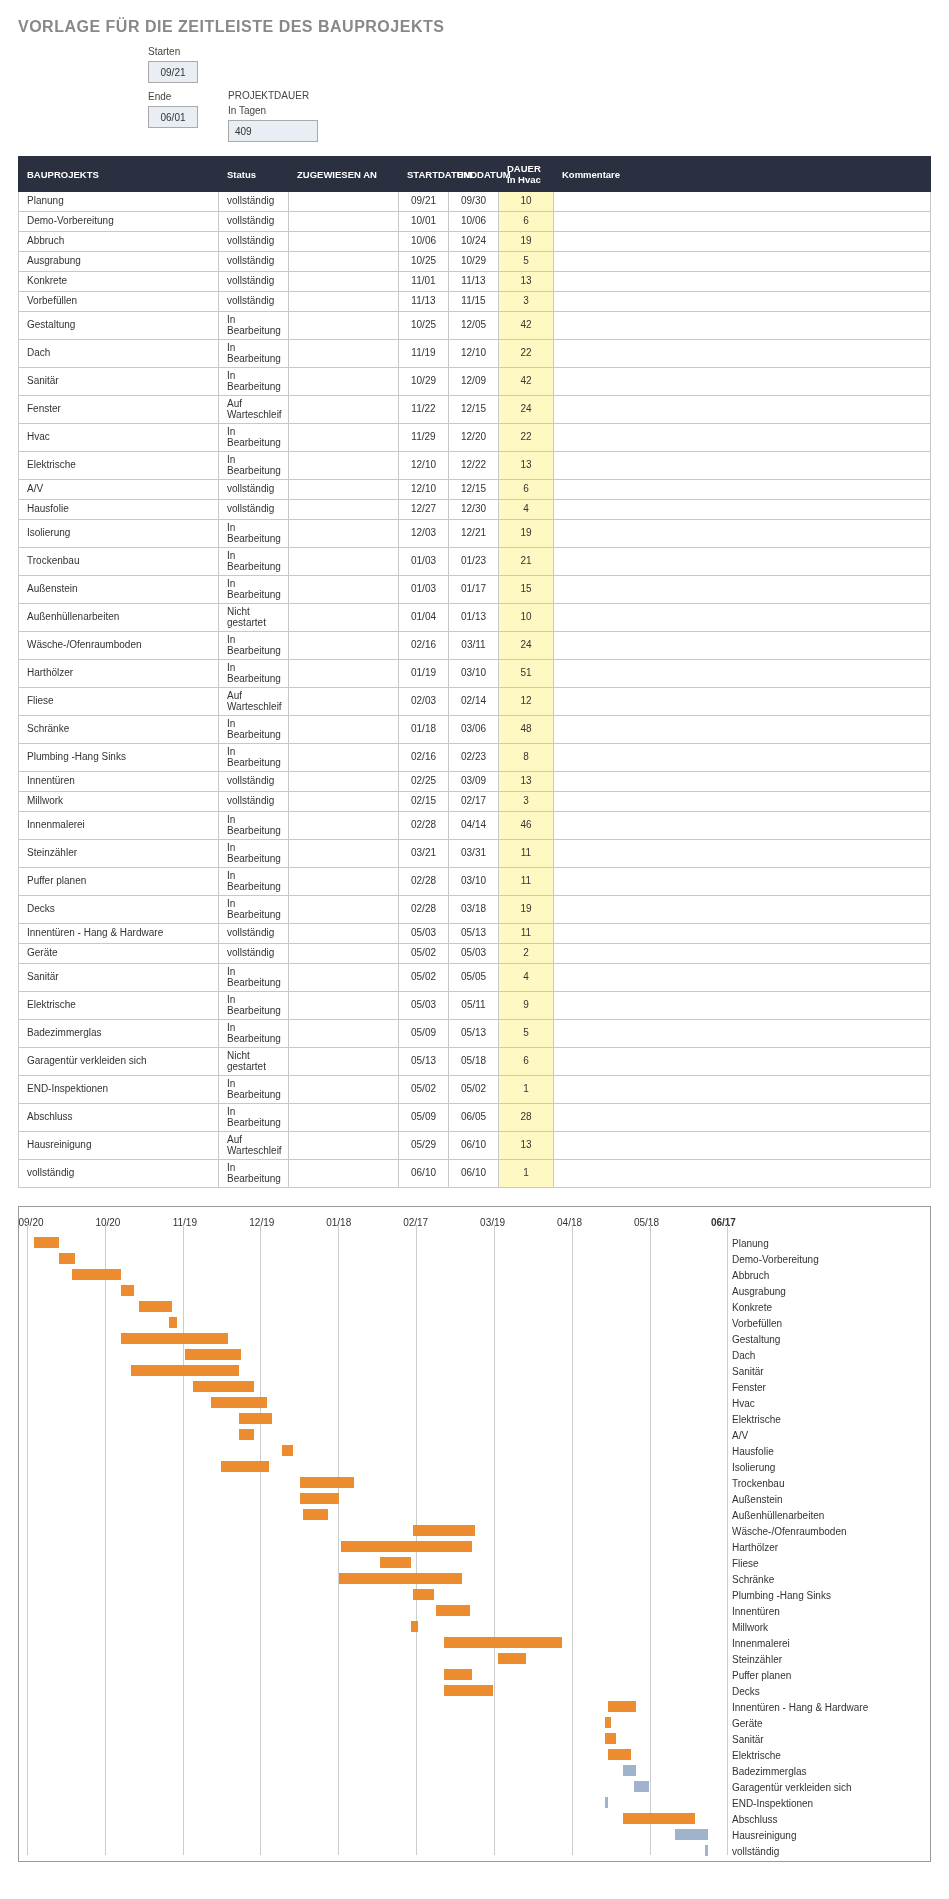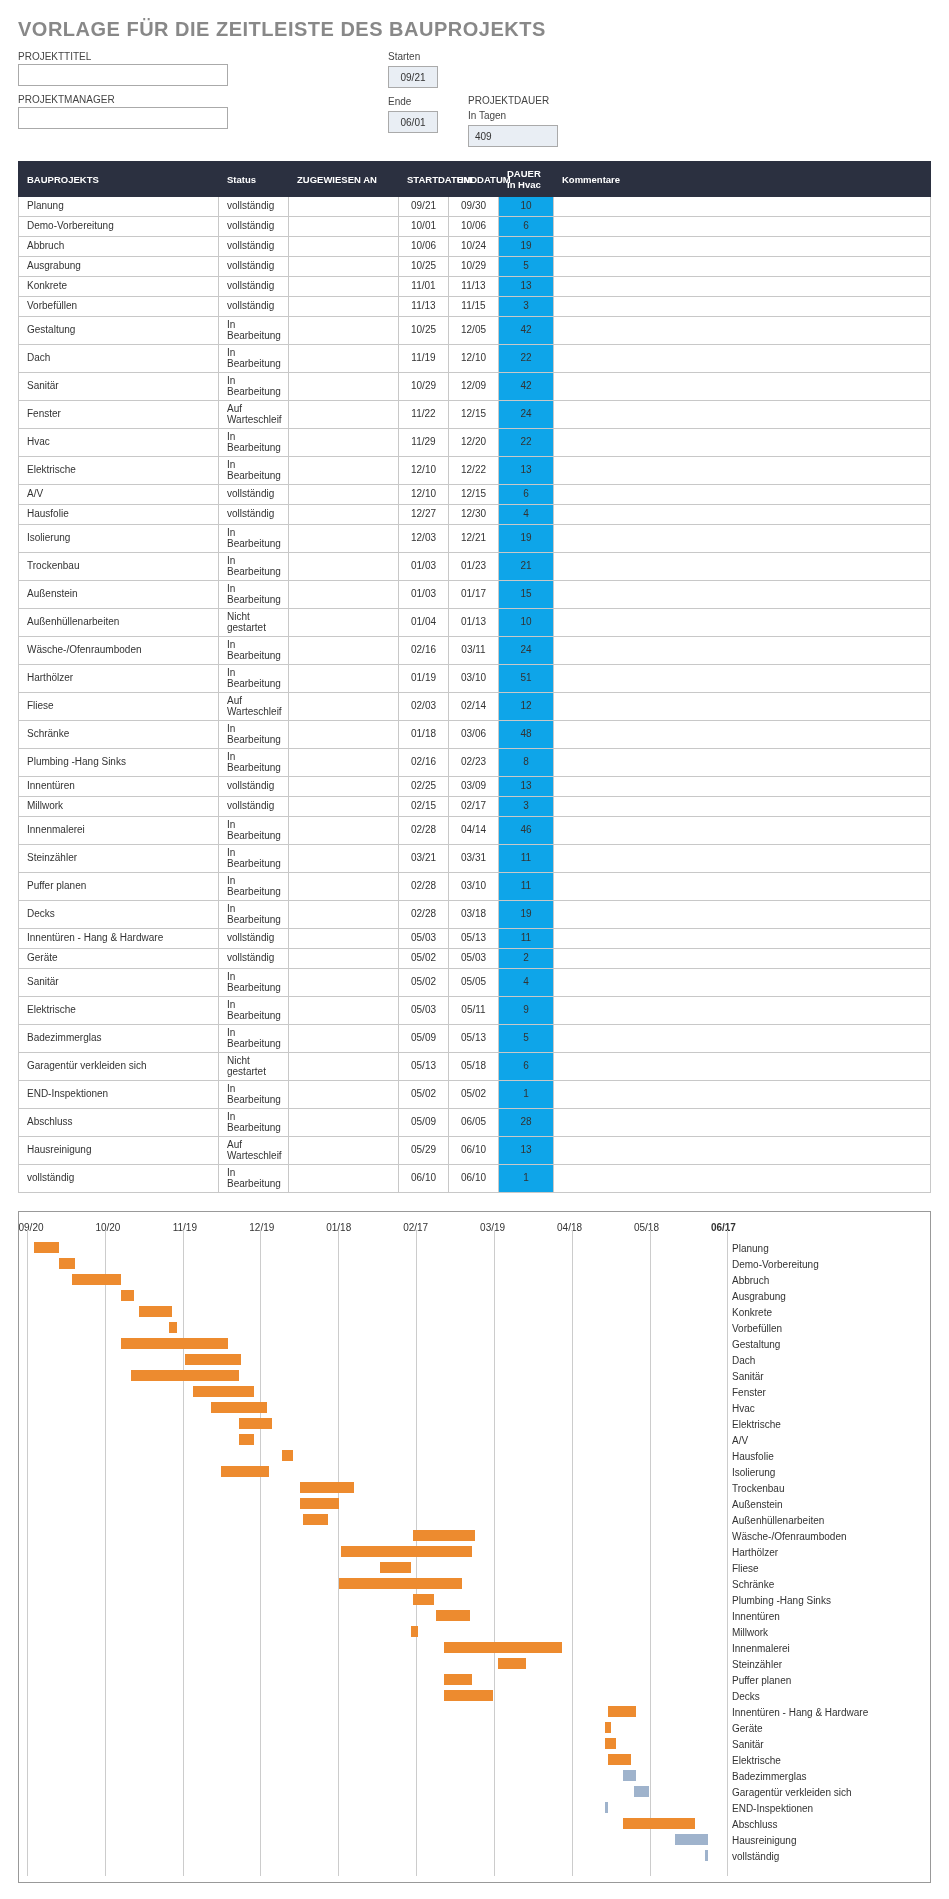--- a/index.html
+++ b/index.html
@@ -6,21 +6,21 @@
   body {
     font-family: Arial, Helvetica, sans-serif;
     margin: 0;
     padding: 18px;
     width: 949px;
     background: #fff;
     color: #333;
     font-size: 11px;
   }
   .title {
-    font-size: 20px;
+    font-size: 16px;
     font-weight: bold;
     color: #888;
     letter-spacing: 0.5px;
     margin-bottom: 10px;
   }
   .meta-row {
     display: flex;
     gap: 30px;
     margin-bottom: 4px;
     align-items: flex-start;
@@ -91,28 +91,28 @@
     line-height: 1.05;
   }
   .col-name  { width: 200px; }
   .col-status{ width: 70px; }
   .col-assign{ width: 110px; }
   .col-start { width: 50px; text-align:center;}
   .col-end   { width: 50px; text-align:center;}
   .col-dur   { width: 55px; text-align:center;}
   .col-comm  { }
   td.center { text-align:center; }
-  td.dur    { text-align:center; background:#0ea5e9; }
+  td.dur    { text-align:center; background:#fef9c3; }
   td.status { font-size:9px; line-height:1.0; }
 
   
   .gantt-wrap {
     border: 1px solid #999;
     margin-top: 18px;
-    padding: 10px 4px 18px 4px;
+    padding: 10px 4px 2px 4px;
     position: relative;
   }
   .gantt-header {
     position: relative;
     height: 16px;
     margin-left: 8px;
     margin-right: 200px;
     margin-bottom: 2px;
   }
   .gantt-header span {
@@ -164,30 +164,20 @@
     bottom:6px;
     pointer-events:none;
   }
 </style>
 </head>
 <body>
 
 <div class="title">VORLAGE FÜR DIE ZEITLEISTE DES BAUPROJEKTS</div>
 
 <div class="meta-row">
-  <div class="meta-block">
-    <div class="meta-col">
-      <span class="meta-label">PROJEKTTITEL</span>
-      <input class="meta-input" value="" style="">
-    </div>
-    <div class="meta-col" style="margin-top:6px;">
-      <span class="meta-label">PROJEKTMANAGER</span>
-      <input class="meta-input" value="" style="">
-    </div>
-  </div>
 
   <div class="meta-block" style="margin-left:130px;">
     <span class="meta-label" style="text-transform:none;">Starten</span>
     <div class="meta-small-box">09/21</div>
     <span class="meta-label" style="text-transform:none;margin-top:6px;">Ende</span>
     <div class="meta-small-box">06/01</div>
   </div>
 
   <div class="meta-block">
     <span class="meta-label" style="width:70px;margin-top:44px;">PROJEKTDAUER</span>

